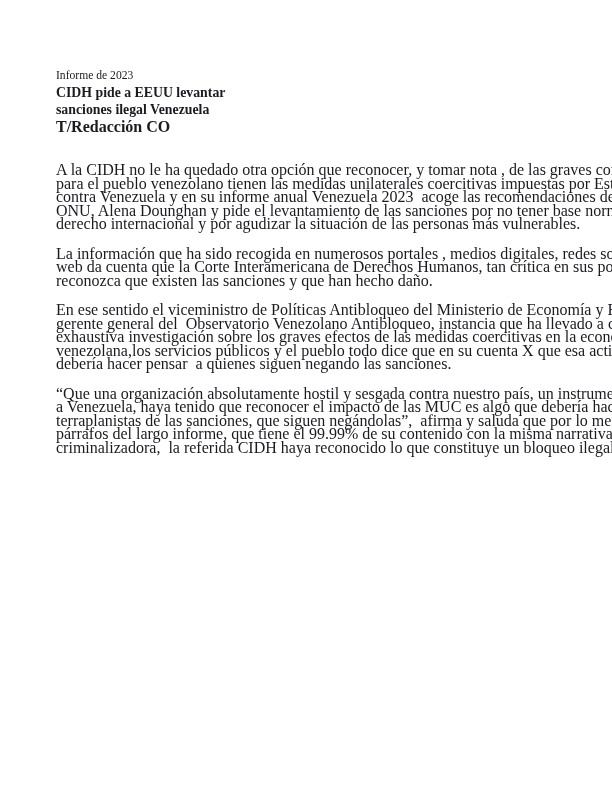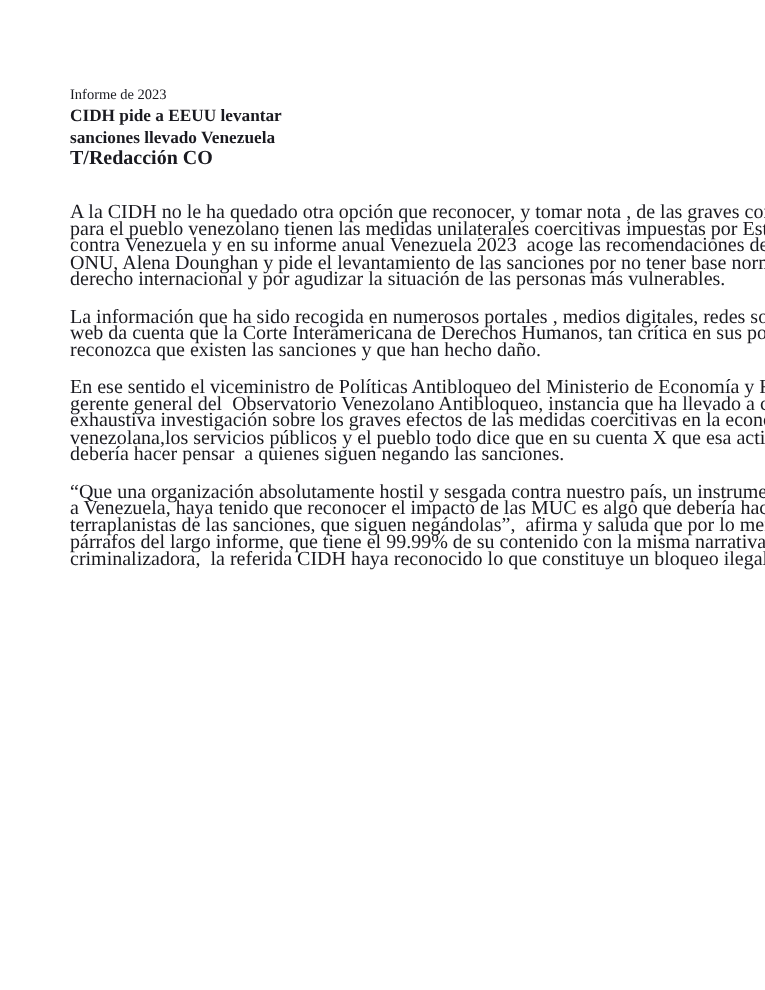--- a/index.html
+++ b/index.html
@@ -54,21 +54,21 @@
     margin-bottom: 10px;
   }
 </style>
 </head>
 <body>
 
 <div class="page">
   <div class="content">
     <div class="kicker">Informe de 2023</div>
     <h1 class="title">CIDH pide a EEUU levantar
-sanciones llevado Venezuela</h1>
+sanciones ilegal Venezuela</h1>
     <div class="byline">T/Redacción CO</div>
     <div class="body-text">
       <p class="para">A la CIDH no le ha quedado otra opción que reconocer, y tomar nota , de las graves consecuencias que
 para el pueblo venezolano tienen las medidas unilaterales coercitivas impuestas por Estados Unidos
 contra Venezuela y en su informe anual Venezuela 2023  acoge las recomendaciones de la relatora de la
 ONU, Alena Dounghan y pide el levantamiento de las sanciones por no tener base normativa en el
 derecho internacional y por agudizar la situación de las personas más vulnerables.</p>
       <p class="para">La información que ha sido recogida en numerosos portales , medios digitales, redes sociales y páginas
 web da cuenta que la Corte Interamericana de Derechos Humanos, tan crítica en sus posiciones, por fin
 reconozca que existen las sanciones y que han hecho daño.</p>

